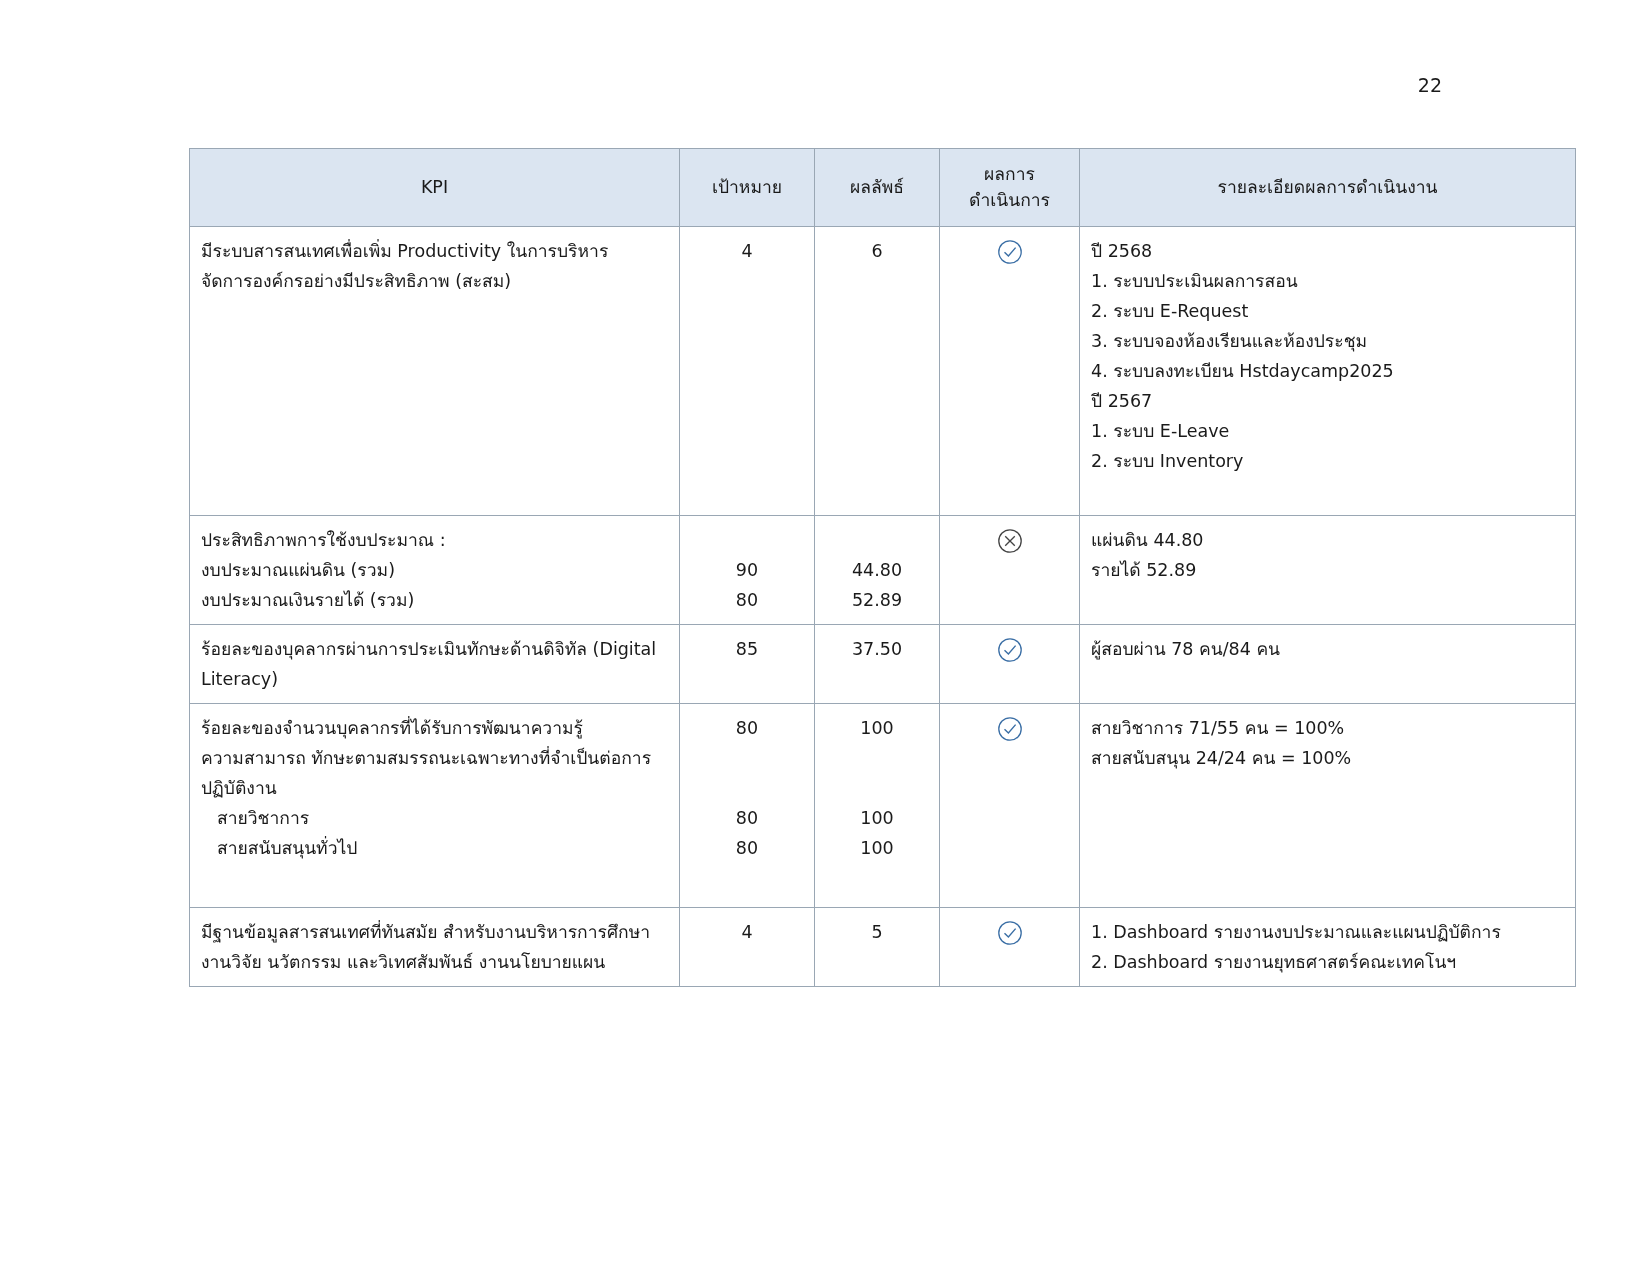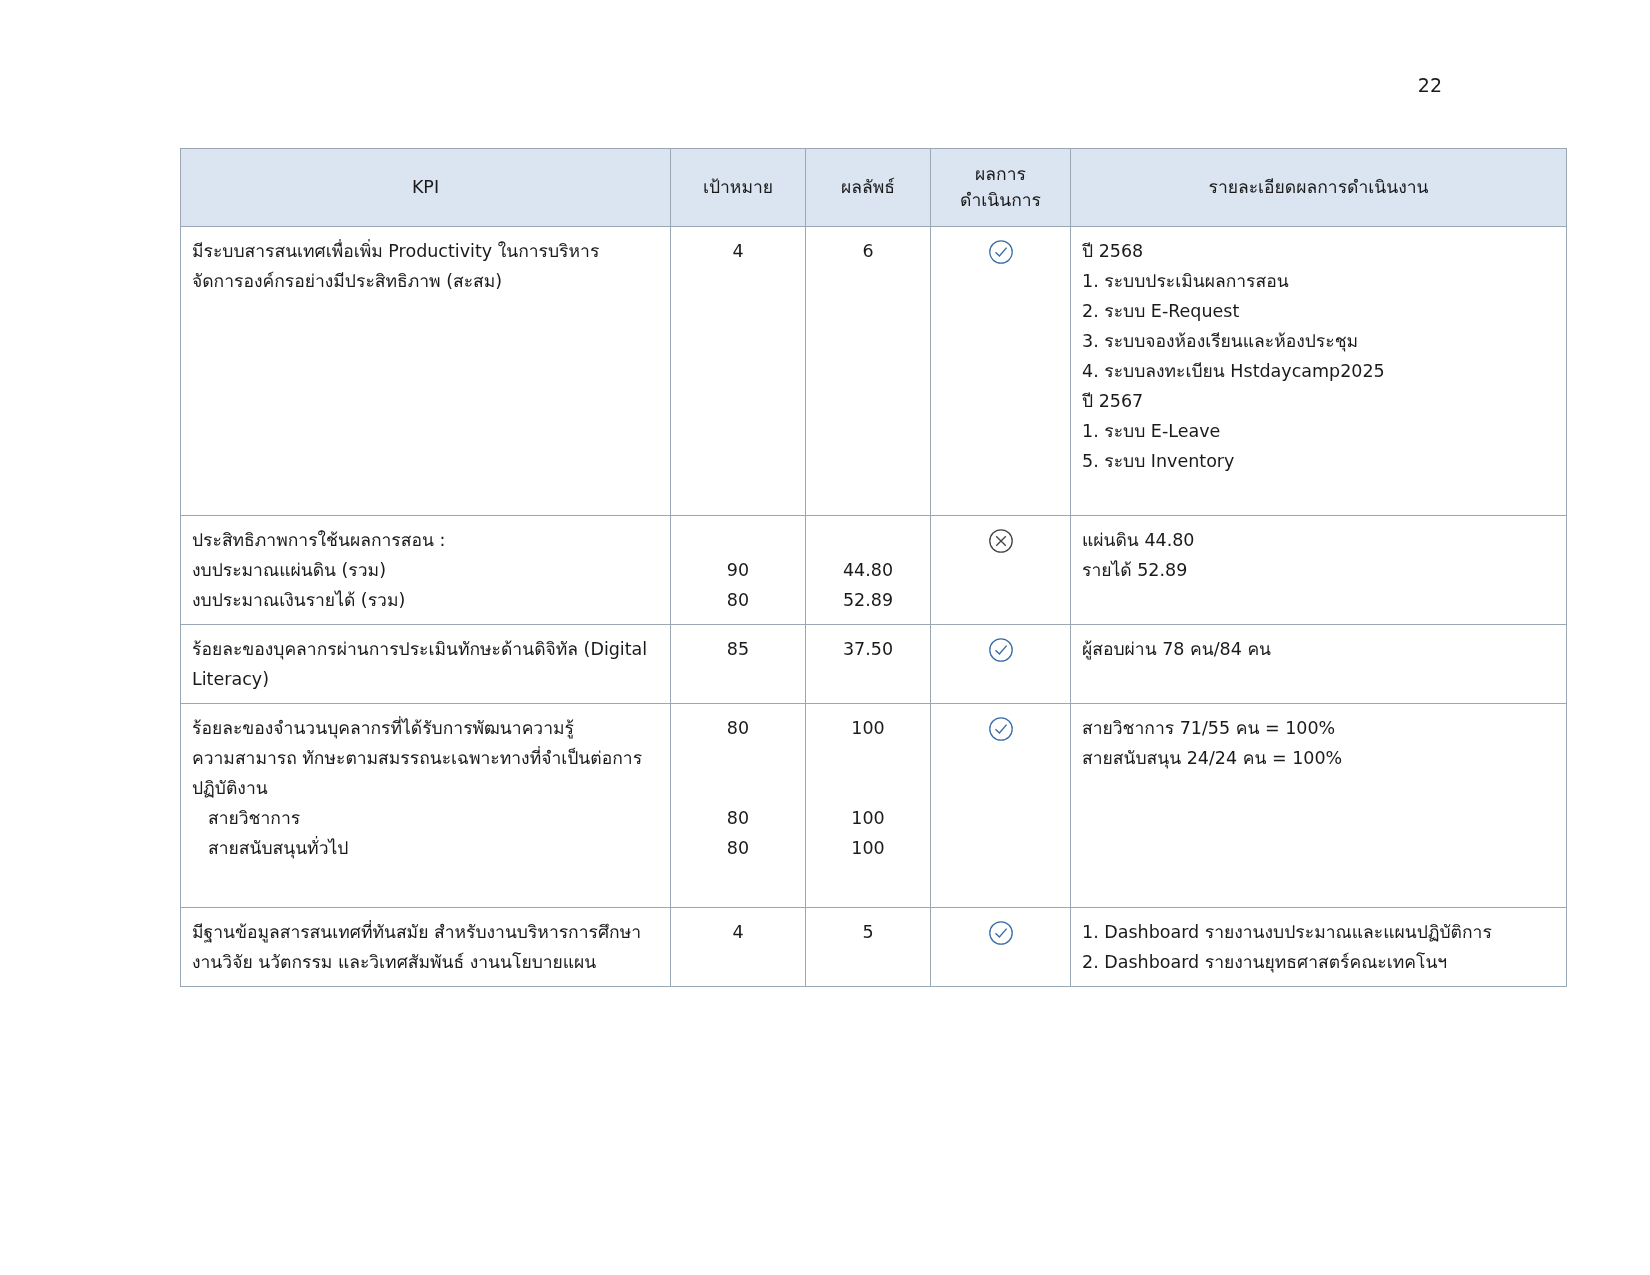--- a/index.html
+++ b/index.html
@@ -24,21 +24,21 @@
   .page-number {
     position: absolute;
     top: 74px;
     right: 208px;
     font-size: 19px;
     color: #1a1a1a;
     margin-left: 39px;
   }
   .table-wrap {
     position: absolute;
-    left: 136px;
+    left: 145px;
     top: 148px;
     width: 1386px;
     padding-left: 44px;
   }
   table.kpi {
     border-collapse: collapse;
     width: 1386px;
     table-layout: fixed;
   }
   table.kpi col.c-kpi { width: 490px; }
@@ -154,27 +154,27 @@
             </span>
           </td>
           <td>
             <div class="detail-line">ปี 2568</div>
             <div class="detail-line">1. ระบบประเมินผลการสอน</div>
             <div class="detail-line">2. ระบบ E-Request</div>
             <div class="detail-line">3. ระบบจองห้องเรียนและห้องประชุม</div>
             <div class="detail-line">4. ระบบลงทะเบียน Hstdaycamp2025</div>
             <div class="detail-line">ปี 2567</div>
             <div class="detail-line">1. ระบบ E-Leave</div>
-            <div class="detail-line">5. ระบบ Inventory</div>
+            <div class="detail-line">2. ระบบ Inventory</div>
           </td>
         </tr>
 
         <tr class="row-budget">
           <td>
-            <span class="kpi-text">ประสิทธิภาพการใช้นผลการสอน :</span>
+            <span class="kpi-text">ประสิทธิภาพการใช้งบประมาณ :</span>
             <span class="kpi-text">งบประมาณแผ่นดิน (รวม)</span>
             <span class="kpi-text">งบประมาณเงินรายได้ (รวม)</span>
           </td>
           <td class="num-block">
             <div class="spacer-line">.</div>
             <div>90</div>
             <div>80</div>
           </td>
           <td class="num-block">
             <div class="spacer-line">.</div>

